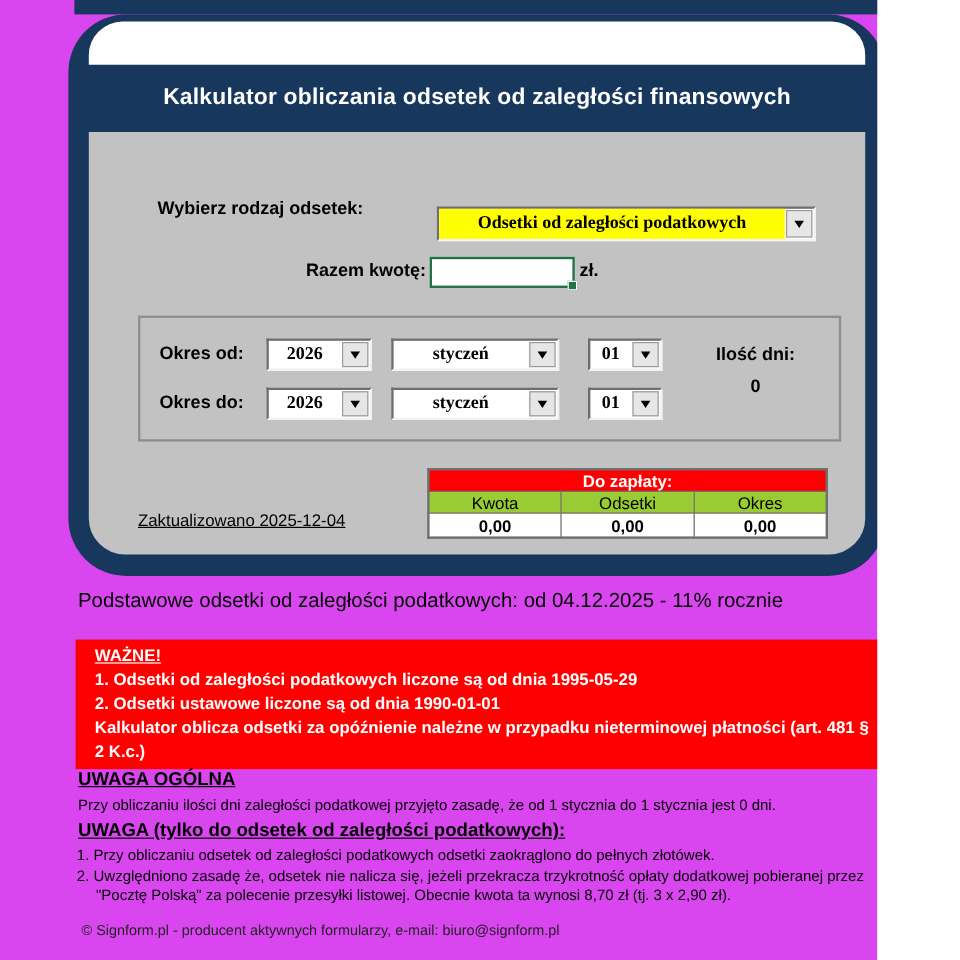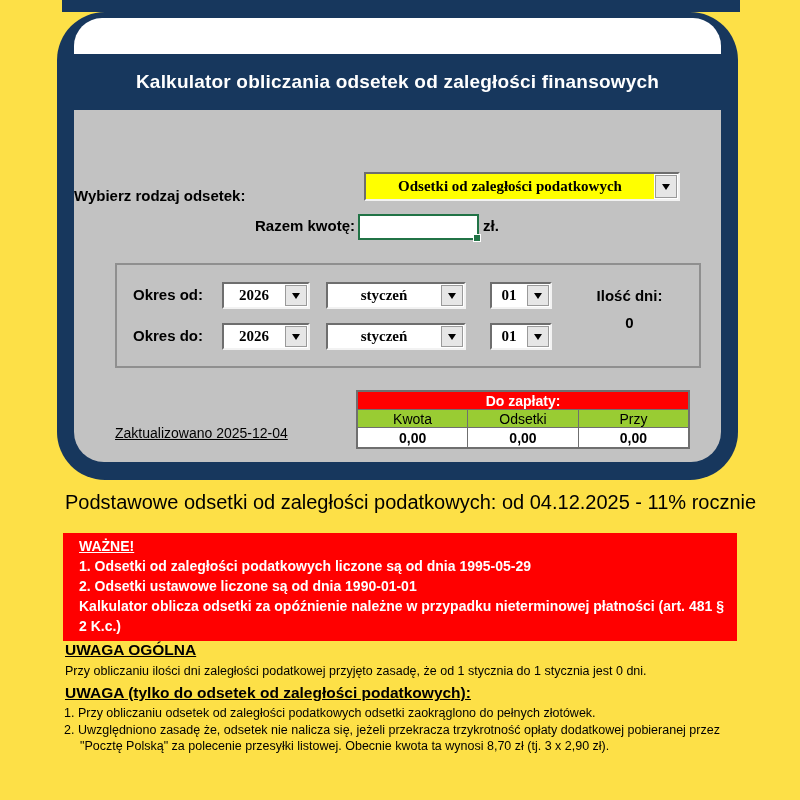--- a/index.html
+++ b/index.html
@@ -1,17 +1,17 @@
 <!DOCTYPE html>
 <html lang="pl"><head>
 <meta charset="utf-8">
 <style>
   html,body{margin:0;padding:0;background:#ffffff;}
   .stage{
-    position:relative;width:800px;height:800px;background:#fde047;overflow:hidden;
+    position:relative;width:731px;height:800px;background:#d946ef;overflow:hidden;
     font-family:"Liberation Sans",sans-serif;color:#000;
   }
   
   .top-strip{position:absolute;left:62px;top:0;width:678px;height:12px;background:#17375D;}
   .frame{position:absolute;left:57px;top:12px;width:681px;height:468px;background:#17375D;border-radius:48px;}
   .white-band{position:absolute;left:17px;right:17px;top:6px;height:36px;background:#fff;border-radius:28px 28px 0 0;}
   .title-bar{position:absolute;left:17px;right:17px;top:42px;height:56px;display:flex;align-items:center;justify-content:center;}
   .title-bar span{color:#fff;font-size:19px;font-weight:bold;letter-spacing:.2px;}
   .gray-panel{position:absolute;left:17px;right:17px;top:98px;bottom:18px;background:#C2C2C2;border-radius:0 0 30px 30px;}
   
@@ -32,21 +32,21 @@
   .days-col .dlabel{font-size:15px;font-weight:bold;}
   .days-col .dvalue{font-size:15px;font-weight:bold;margin-top:10px;}
   
   .pay-table{position:absolute;left:282px;top:280px;width:334px;border-collapse:collapse;border:2px solid #6f6f6f;font-size:14px;table-layout:fixed;padding-left:24px;}
   .pay-table td,.pay-table th{border:1px solid #6f6f6f;text-align:center;padding:0;height:17px;font-weight:normal;}
   .pay-table .hdr{background:#FF0000;color:#fff;font-weight:bold;}
   .pay-table .col{background:#99CC33;color:#000;}
   .pay-table .valr{background:#fff;font-weight:bold;height:19px;}
   .updated{position:absolute;left:41px;top:315px;font-size:14px;color:#000;text-decoration:underline;cursor:pointer;}
   
-  .info-line{position:absolute;left:65px;font-size:20px;}
+  .info-line{position:absolute;left:65px;font-size:17px;}
   .red-box{position:absolute;left:63px;top:533px;width:674px;box-sizing:border-box;background:#FF0000;color:#fff;font-weight:bold;font-size:14px;line-height:20px;padding:3px 8px 5px 16px;}
   .red-box .rb-head{text-decoration:underline;}
   .h-underline{position:absolute;left:65px;font-size:15.5px;font-weight:bold;text-decoration:underline;}
   .small-note{position:absolute;left:65px;font-size:12.5px;}
   .notes-list{position:absolute;left:64px;top:705px;width:664px;font-size:12.5px;line-height:16px;}
   .notes-list .item{padding-left:16px;text-indent:-16px;margin-bottom:1px;}
   .footer{position:absolute;left:68px;top:768px;font-size:12px;color:#222;}
 </style>
 </head>
 <body>
@@ -57,21 +57,21 @@
 
   <div class="frame">
     <div class="white-band"></div>
 
     <div class="title-bar">
       <span>Kalkulator obliczania odsetek od zaległości finansowych</span>
     </div>
 
     <div class="gray-panel">
 
-      <span class="lbl" style="left:0;top:76px;width:286px;text-align:left;">Wybierz rodzaj odsetek:</span>
+      <span class="lbl" style="left:0;top:54px;width:286px;text-align:center;">Wybierz rodzaj odsetek:</span>
       <div class="combo yellow" style="position:absolute;left:290px;top:62px;width:316px;height:29px;">
         <span class="val">Odsetki od zaległości podatkowych</span>
         <span class="btn">
           <i class="tri"></i>
         </span>
       </div>
 
       <span class="lbl" style="left:0;top:106px;width:281px;text-align:right;">Razem kwotę:</span>
       <div class="cell-input" style="left:284px;top:104px;width:121px;height:26px;">
         <input type="text" value="" style="">
@@ -129,21 +129,21 @@
       <a class="updated">Zaktualizowano 2025-12-04</a>
 
       <table class="pay-table">
         <tbody>
             <tr>
           <td class="hdr" colspan="3">Do zapłaty:</td>
         </tr>
         <tr>
           <td class="col">Kwota</td>
           <td class="col">Odsetki</td>
-          <td class="col">Przy</td>
+          <td class="col">Okres</td>
         </tr>
         <tr>
           <td class="valr">0,00</td>
           <td class="valr">0,00</td>
           <td class="valr">0,00</td>
         </tr>
       </tbody>
         </table>
 
     </div>
@@ -161,14 +161,15 @@
   <div class="h-underline" style="top:641px;">UWAGA OGÓLNA</div>
   <div class="small-note" style="top:664px;">Przy obliczaniu ilości dni zaległości podatkowej przyjęto zasadę, że od 1 stycznia do 1 stycznia jest 0 dni.</div>
 
   <div class="h-underline" style="top:684px;">UWAGA (tylko do odsetek od zaległości podatkowych):</div>
 
   <div class="notes-list">
     <div class="item">1. Przy obliczaniu odsetek od zaległości podatkowych odsetki zaokrąglono do pełnych złotówek.</div>
     <div class="item">2. Uwzględniono zasadę że, odsetek nie nalicza się, jeżeli przekracza trzykrotność opłaty dodatkowej pobieranej przez "Pocztę Polską" za polecenie przesyłki listowej. Obecnie kwota ta wynosi 8,70 zł (tj. 3 x 2,90 zł).</div>
   </div>
 
+  <div class="footer">© Signform.pl - producent aktywnych formularzy, e-mail: biuro@signform.pl</div>
 
 </div>
 
 </body></html>

